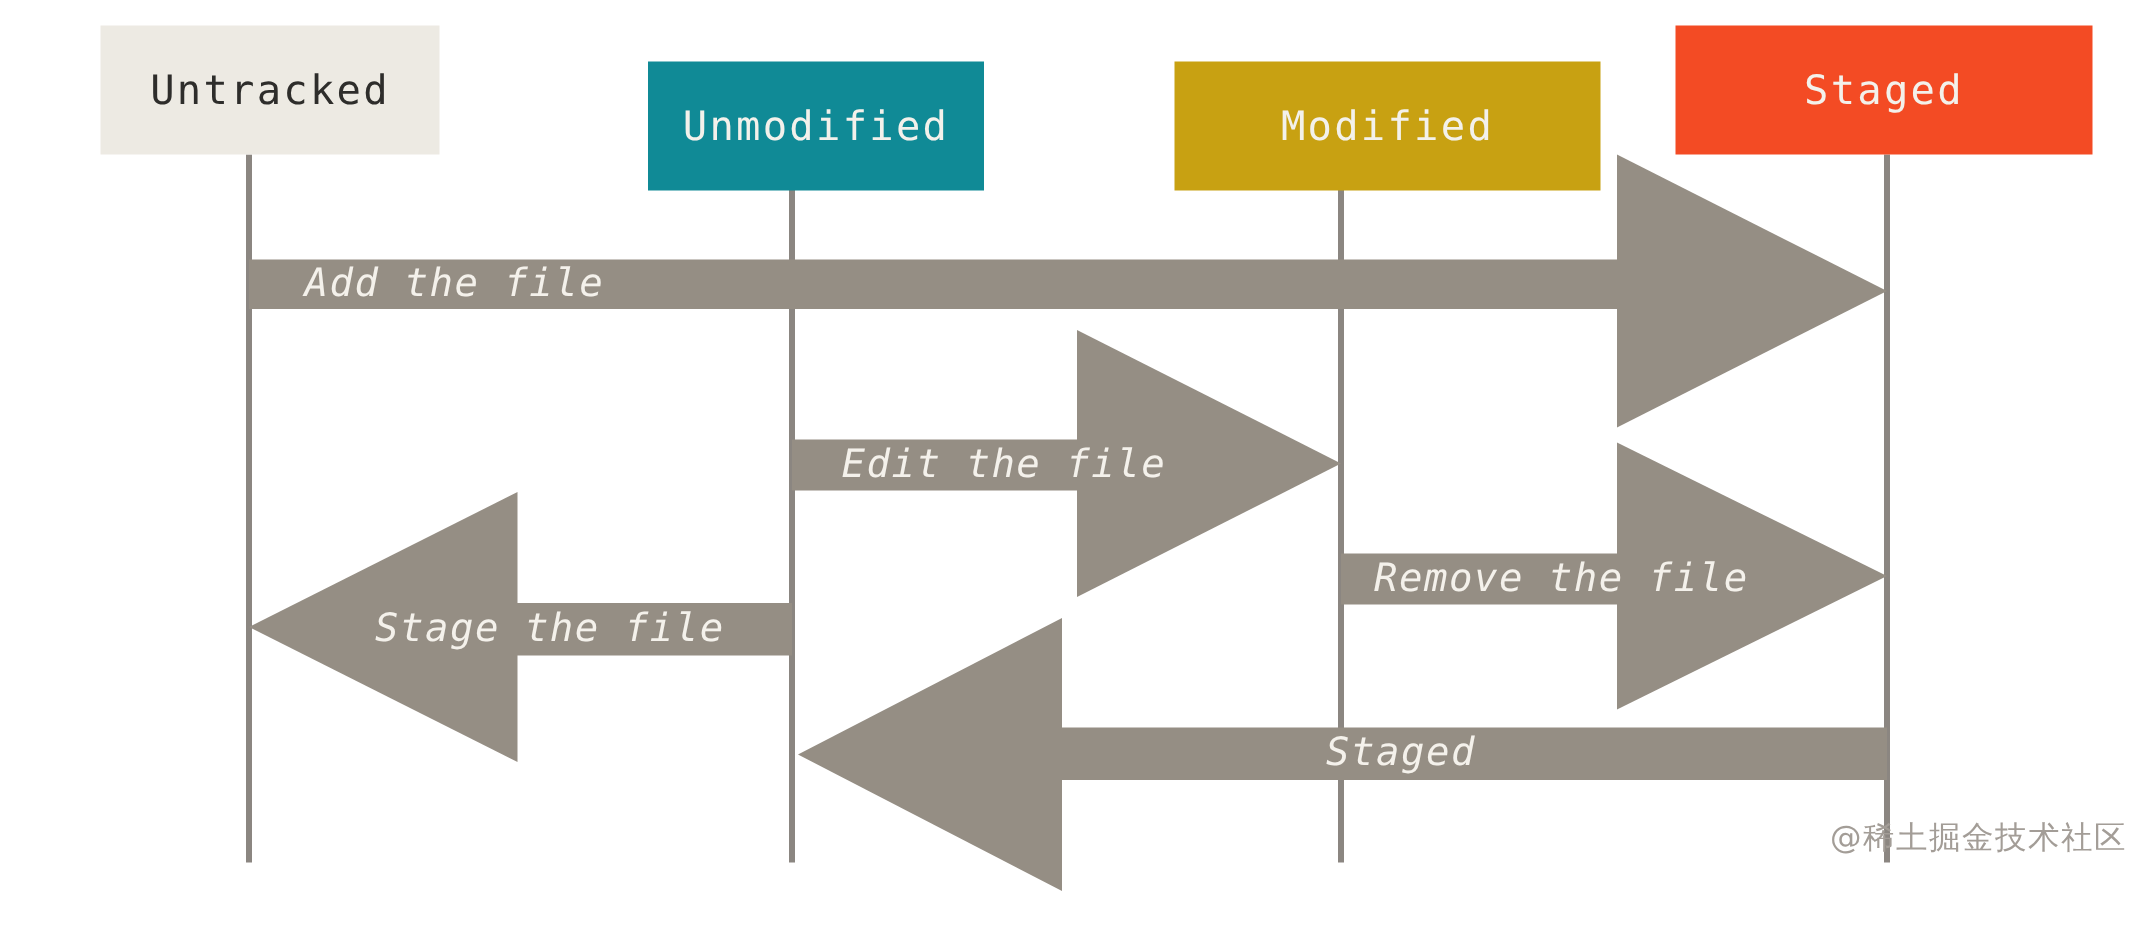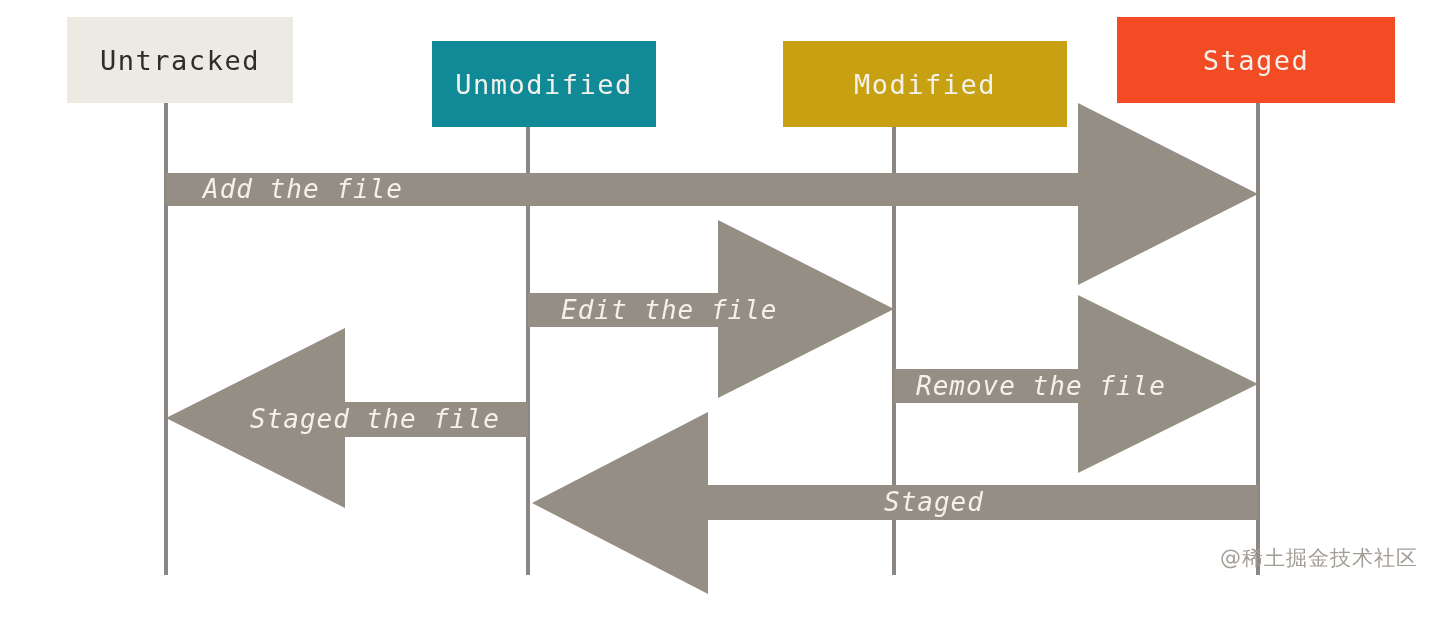--- a/index.html
+++ b/index.html
@@ -53,21 +53,21 @@
   <div class="bar" style="left:528px;top:293px;width:196px;height:34px"></div>
   <div class="head right" style="left:718px;top:220px;border-width:89px 0 89px 176px"></div>
   <span class="arrow-label" style="left:561px;top:293px;line-height:34px">Edit the file</span>
 
   <div class="bar" style="left:894px;top:369px;width:190px;height:34px"></div>
   <div class="head right" style="left:1078px;top:295px;border-width:89px 0 89px 180px"></div>
   <span class="arrow-label" style="left:916px;top:369px;line-height:34px">Remove the file</span>
 
   <div class="bar" style="left:340px;top:402px;width:188px;height:35px"></div>
   <div class="head left" style="left:166px;top:328px;border-width:90px 179px 90px 0"></div>
-  <span class="arrow-label" style="left:250px;top:402px;line-height:35px">Staged the file</span>
+  <span class="arrow-label" style="left:250px;top:402px;line-height:35px">Stage the file</span>
 
   <div class="bar" style="left:702px;top:485px;width:556px;height:35px"></div>
   <div class="head left" style="left:532px;top:412px;border-width:91px 176px 91px 0"></div>
   <span class="arrow-label" style="left:884px;top:485px;line-height:35px">Staged</span>
 
   <div class="state-box untracked">
     <span>Untracked</span>
   </div>
   <div class="state-box unmodified">
     <span>Unmodified</span>

